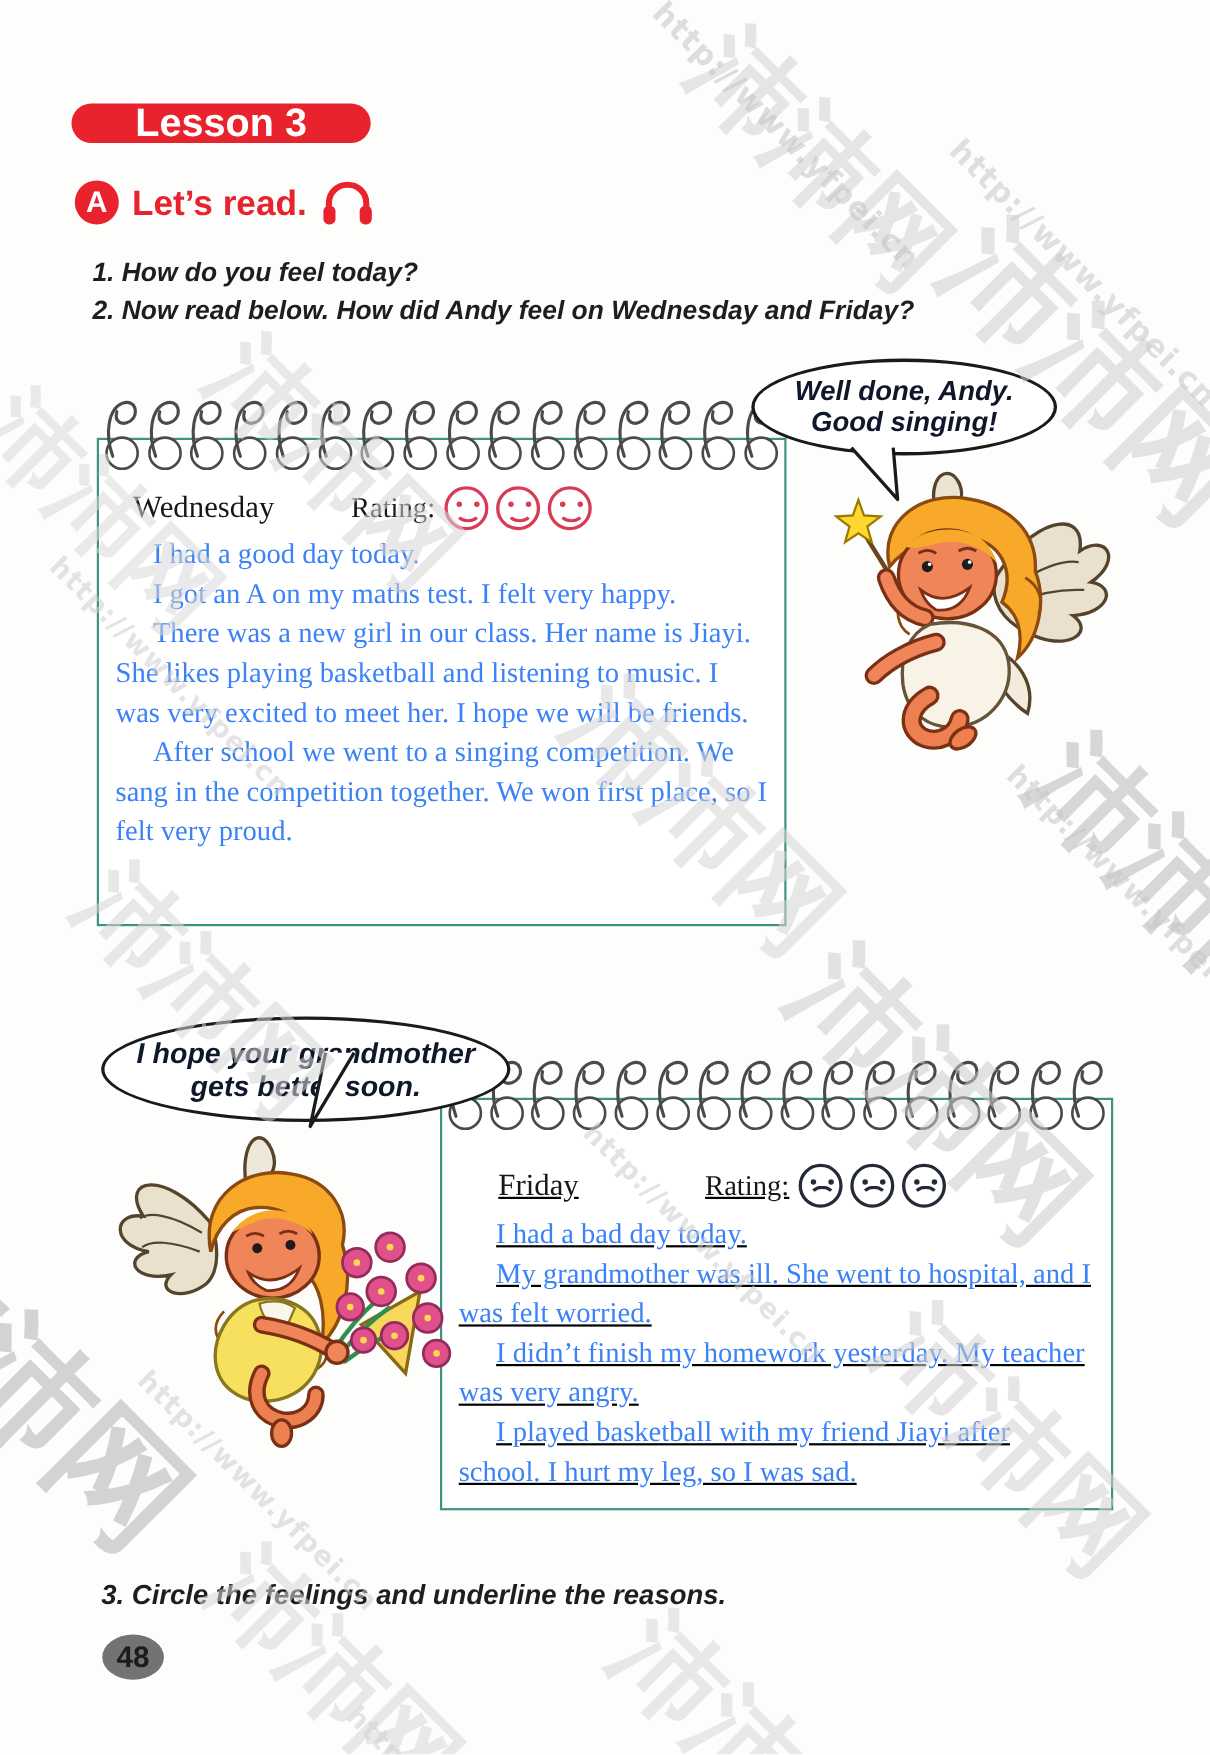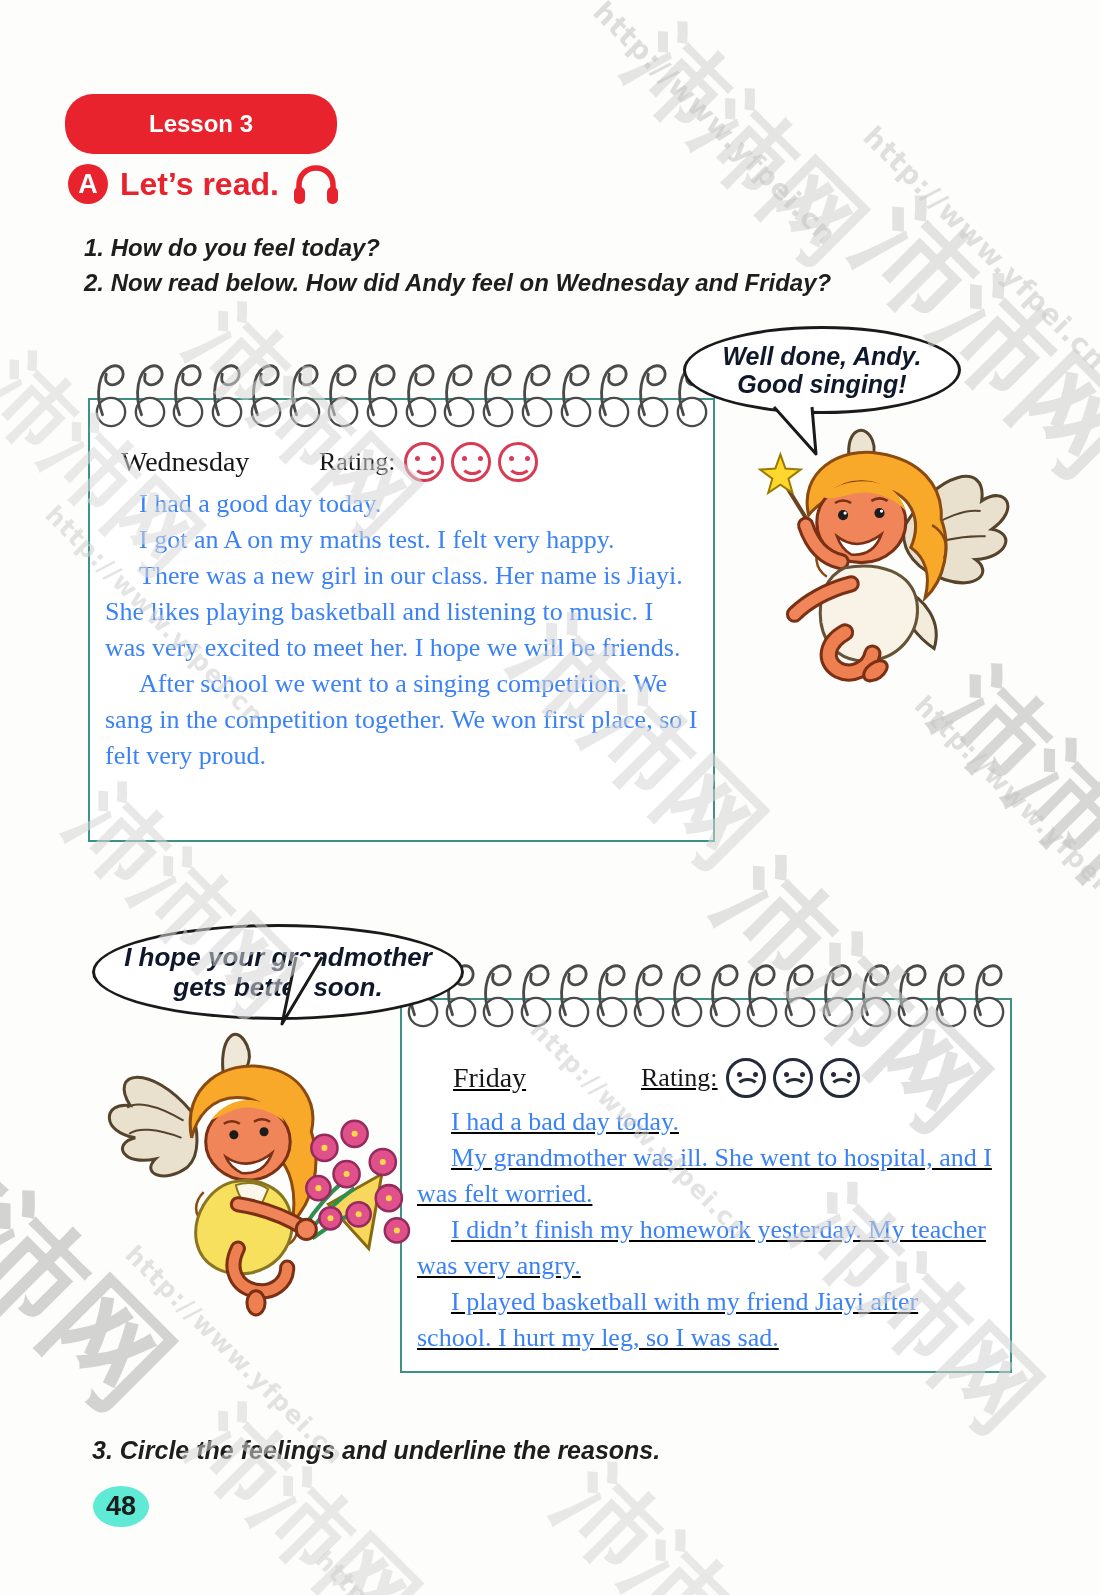--- a/index.html
+++ b/index.html
@@ -10,24 +10,24 @@
   }
   
   .wm {
     position:absolute; transform:rotate(45deg); transform-origin:left top;
     font-weight:bold; white-space:nowrap; pointer-events:none; z-index:6;
     font-family:"DejaVu Sans", sans-serif; opacity:.55;
   }
   .wm.url { font-weight:600; letter-spacing:1px; }
   
   .lesson-banner {
-    position:absolute; left:65px; top:94px; width:272px; height:60px;
+    position:absolute; left:65px; top:94px; width:272px; height:36px;
     background:#e8232d; border-radius:28px; color:#fff;
     display:flex; align-items:center; justify-content:center;
-    font-size:24px; font-weight:bold; z-index:2;
+    font-size:36px; font-weight:bold; z-index:2;
   }
   .section-head { position:absolute; left:68px; top:162px; display:flex; align-items:center; gap:12px; z-index:2; }
   .a-badge {
     width:40px; height:40px; border-radius:50%; background:#e8232d; color:#fff;
     display:flex; align-items:center; justify-content:center;
     font-size:27px; font-weight:bold;
   }
   .section-title { color:#e8232d; font-size:32px; font-weight:bold;text-align:center; }
   .tasks { position:absolute; left:84px; top:230px; z-index:2; }
   .task-line {
@@ -78,21 +78,21 @@
   }
   .bubble.top-b { left:683px; top:326px; width:278px; height:88px; font-size:25px; line-height:28px; }
   .bubble.bot-b { left:92px; top:924px; width:372px; height:96px; font-size:26px; line-height:30px; }
   .tail { position:absolute; z-index:4; }
   
   .angel1 { position:absolute; left:752px; top:418px; width:258px; height:268px; z-index:2; }
   .angel2 { position:absolute; left:95px; top:1015px; width:322px; height:302px; z-index:2; }
   
   .page-badge {
     position:absolute; left:93px; top:1486px; width:56px; height:41px;
-    background:#5eead4; border-radius:50%; display:flex; align-items:center; justify-content:center;
+    background:#737373; border-radius:50%; display:flex; align-items:center; justify-content:center;
     font-size:27px; font-weight:600; color:#1c1c1c; z-index:2;
   }
 </style>
 </head>
 <body>
 
 <div class="page">
 
   <div class="wm" style="left:690px; top:0px;   font-size:95px;  color:#d2d2d2;">沛沛网</div>
   <div class="wm" style="left:930px; top:170px; font-size:110px; color:#cfcfcf;">沛沛网</div>

